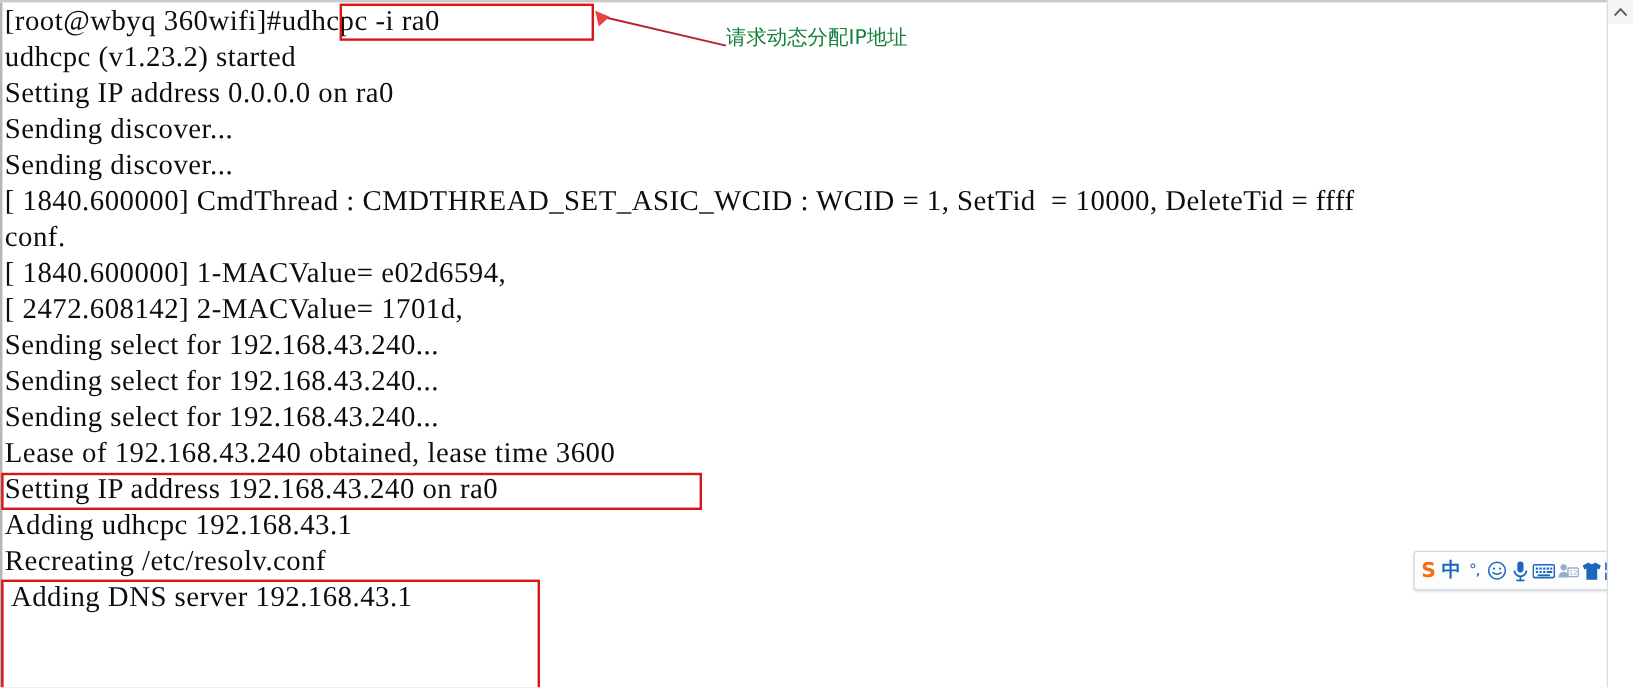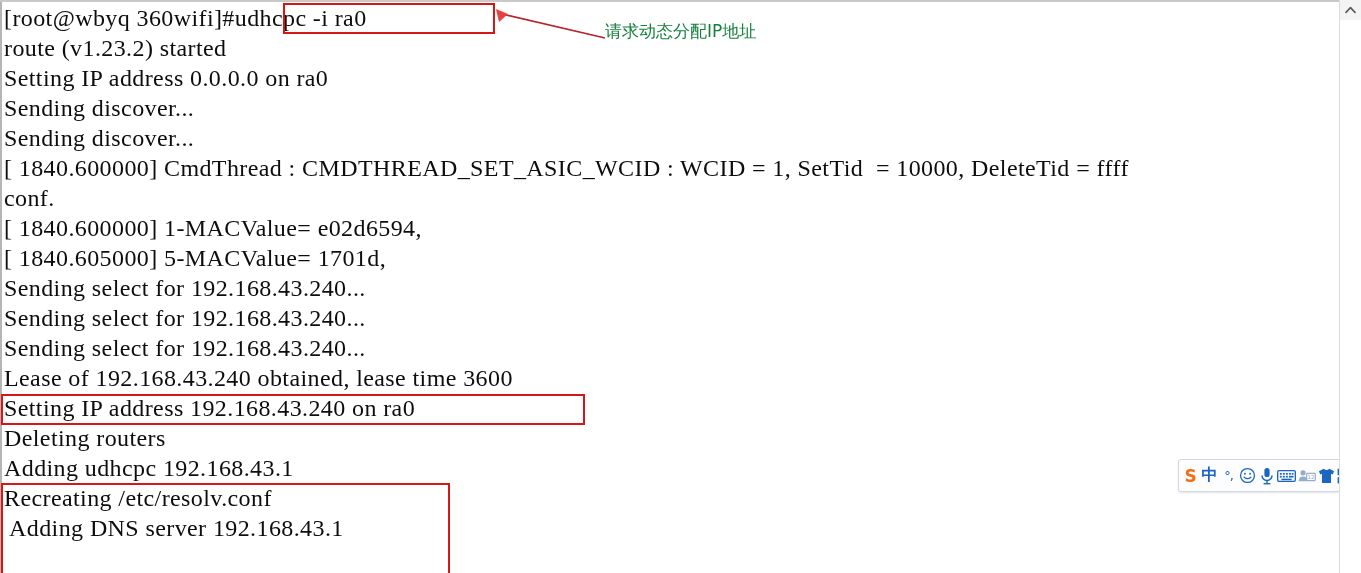--- a/index.html
+++ b/index.html
@@ -137,34 +137,33 @@
 </head>
 <body>
 
 <div id="root">
 
   <div class="frame-top"></div>
   <div class="frame-left"></div>
 
   <div class="term">
     <div class="line">[root@wbyq 360wifi]#udhcpc -i ra0</div>
-    <div class="line">route (v1.23.2) started</div>
+    <div class="line">udhcpc (v1.23.2) started</div>
     <div class="line">Setting IP address 0.0.0.0 on ra0</div>
     <div class="line">Sending discover...</div>
     <div class="line">Sending discover...</div>
     <div class="line">[ 1840.600000] CmdThread : CMDTHREAD_SET_ASIC_WCID : WCID = 1, SetTid  = 10000, DeleteTid = ffff</div>
     <div class="line">conf.</div>
     <div class="line">[ 1840.600000] 1-MACValue= e02d6594,</div>
-    <div class="line">[ 1840.605000] 5-MACValue= 1701d,</div>
+    <div class="line">[ 2472.608142] 2-MACValue= 1701d,</div>
     <div class="line">Sending select for 192.168.43.240...</div>
     <div class="line">Sending select for 192.168.43.240...</div>
     <div class="line">Sending select for 192.168.43.240...</div>
     <div class="line">Lease of 192.168.43.240 obtained, lease time 3600</div>
     <div class="line">Setting IP address 192.168.43.240 on ra0</div>
-    <div class="line">Deleting routers</div>
     <div class="line">Adding udhcpc 192.168.43.1</div>
     <div class="line">Recreating /etc/resolv.conf</div>
     <div class="line"> Adding DNS server 192.168.43.1</div>
   </div>
 
   <div class="redbox" id="box-cmd"></div>
   <div class="redbox" id="box-setip"></div>
   <div class="redbox" id="box-dns"></div>
 
   <svg class="arrow-svg" viewBox="0 0 125 40">

